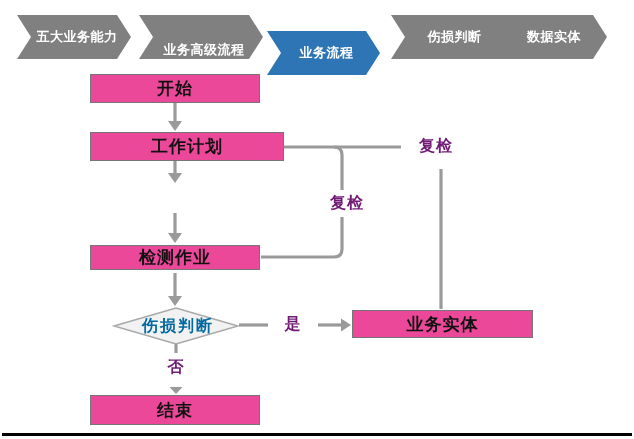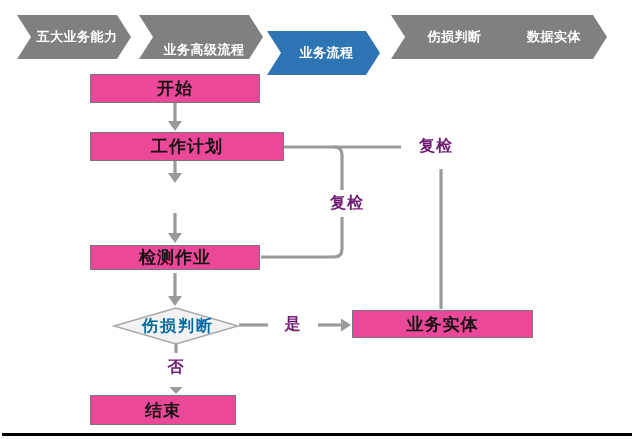--- a/index.html
+++ b/index.html
@@ -92,21 +92,21 @@
       <polygon points="176,394 169.5,387 182.5,387"></polygon>
     </g>
 
     <polygon points="114,326 176,308 238,326 176,344" fill="#F2F2F2" stroke="#A8A8A8" stroke-width="1.4"></polygon>
   </svg>
 
   <div class="node" style="left:90px;top:74px;width:170px;height:29px;">开始</div>
   <div class="node" style="left:90px;top:132px;width:194px;height:29px;">工作计划</div>
   <div class="node" style="left:90px;top:245px;width:170px;height:25px;">检测作业</div>
   <div class="node" style="left:352px;top:310px;width:181px;height:28px;">业务实体</div>
-  <div class="node" style="left:90px;top:395px;width:146px;height:30px;">结束</div>
+  <div class="node" style="left:90px;top:395px;width:170px;height:30px;">结束</div>
 
   <div class="diamond-text" style="left:178px;top:326px;">伤损判断</div>
 
   <div class="fc-label" style="left:347px;top:203px;">复检</div>
   <div class="fc-label" style="left:436px;top:146px;">复检</div>
   <div class="fc-label" style="left:293px;top:324px;">是</div>
   <div class="fc-label" style="left:176px;top:367px;">否</div>
 
   <div class="bottom-rule"></div>
 </div>

